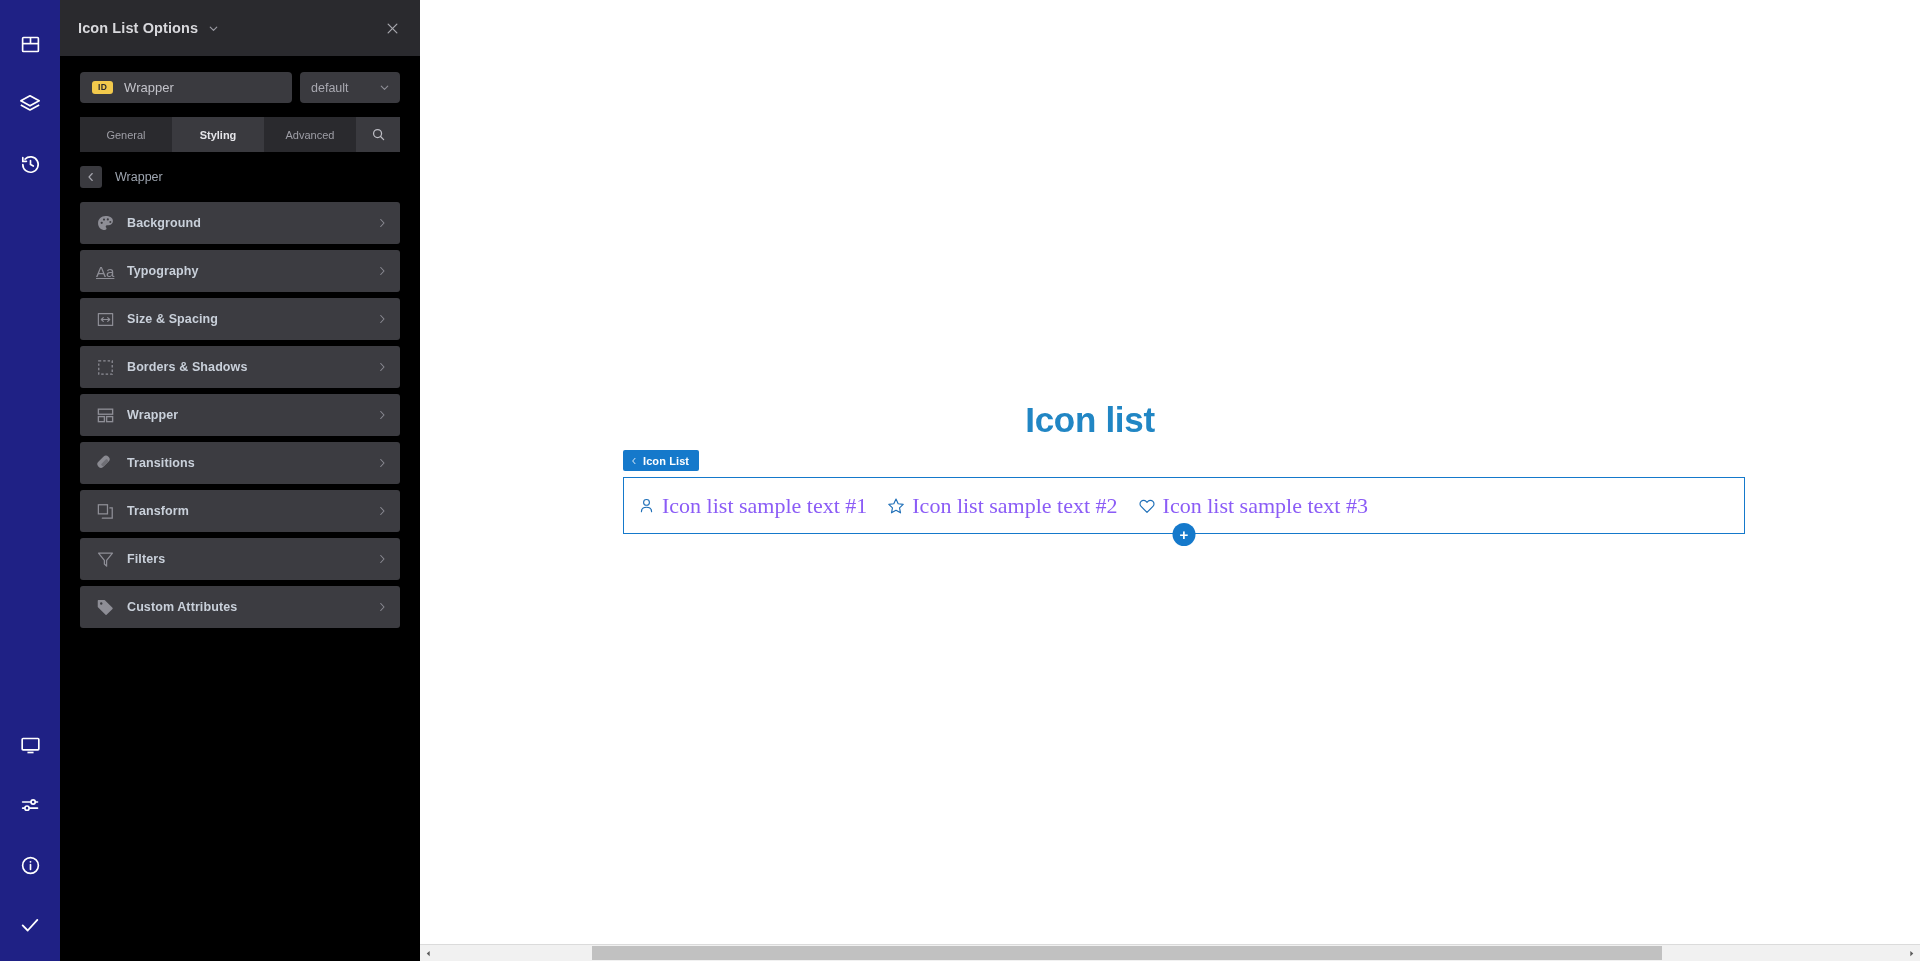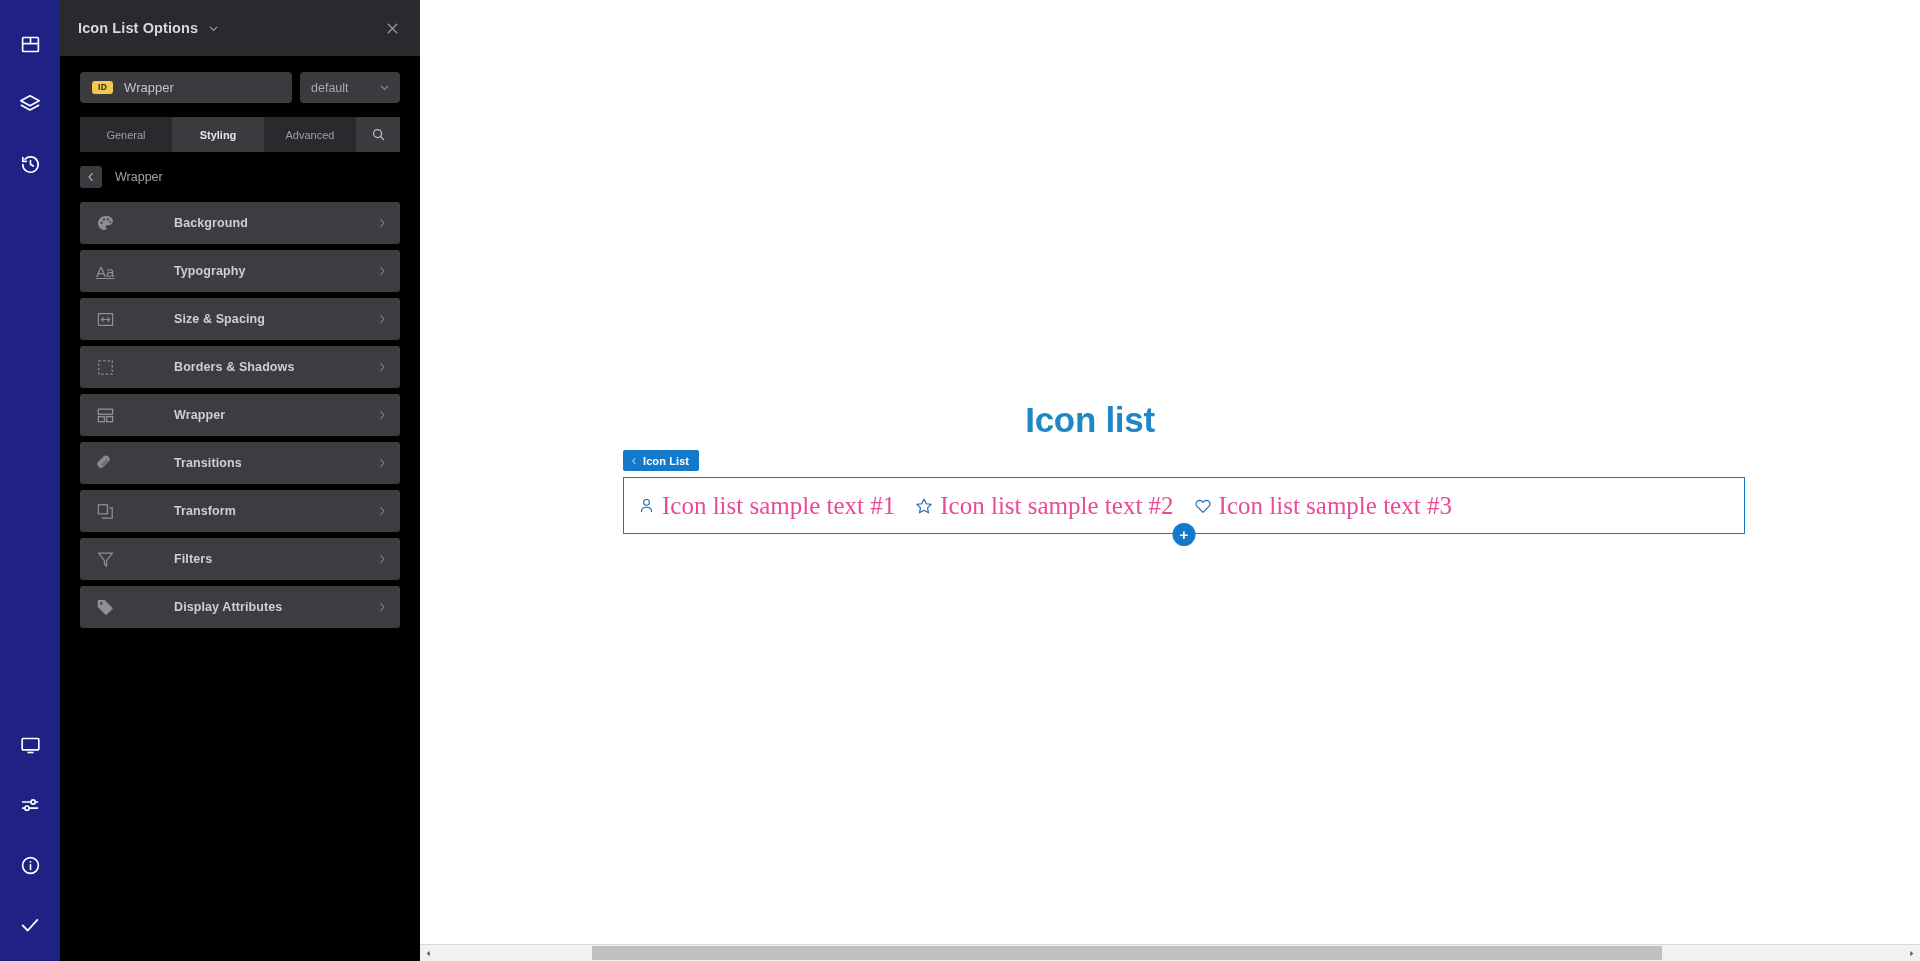--- a/index.html
+++ b/index.html
@@ -113,21 +113,21 @@
   .breadcrumb-label {
     margin-left: 13px; font-size: 12.5px; color: #9EA5B0;
   }
 
   
   .section-list { padding: 4px 20px 0 20px; }
   .section-item {
     height: 42px; margin-bottom: 6px;
     background: #3C3C41; border-radius: 3px;
     display: flex; align-items: center;
-    padding: 0 12px 0 16px; cursor: pointer; gap: 47px;
+    padding: 0 12px 0 16px; cursor: pointer;
   }
   .section-icon {
     width: 26px; flex: 0 0 26px;
     display: flex; align-items: flex-end; justify-content: flex-start;
     color: #8E8E96;
     text-decoration: underline;
   }
   .section-icon .aa-glyph {
     font-size: 15px; color: #8E8E96; font-family: "Liberation Sans", sans-serif;
   }
@@ -174,21 +174,21 @@
     padding-left: 14px;
   }
   .icon-list-row { display: flex; align-items: center; }
   .icon-list-item { display: flex; align-items: center; margin-right: 20px; }
   .icon-list-item .ili-icon {
     color: #1E6FB8; display: flex; align-items: center;
     margin-right: 7px;
   }
   .icon-list-item .ili-text {
     font-family: "Liberation Serif", serif;
-    font-size: 25px; color: #ec4899;
+    font-size: 22px; color: #8b5cf6;
   }
   .add-fab {
     position: absolute; left: 50%; top: 46px;
     transform: translateX(-50%);
     width: 23px; height: 23px; border-radius: 50%;
     background: #1579CB; color: #ffffff;
     display: flex; align-items: center; justify-content: center;
     font-size: 15px; line-height: 1; font-weight: bold;
     cursor: pointer;
   }
@@ -455,21 +455,21 @@
         </span>
       </div>
 
       <div class="section-item">
         <span class="section-icon">
           <svg width="19" height="19" viewBox="0 0 24 24" fill="currentColor">
             <path d="M10.6 2.6H3.1a.9.9 0 0 0-.9.9v7.5c0 .25.1.48.27.65l9.6 9.6a.9.9 0 0 0 1.28 0l7.5-7.5a.9.9 0 0 0 0-1.28l-9.6-9.6a.9.9 0 0 0-.65-.27z"></path>
             <circle cx="6.6" cy="6.9" r="1.5" fill="#3C3C41"></circle>
           </svg>
         </span>
-        <span class="section-label">Display Attributes</span>
+        <span class="section-label">Custom Attributes</span>
         <span class="section-chevron">
           <svg width="12" height="12" viewBox="0 0 24 24" fill="none" stroke="currentColor" stroke-width="2.2" stroke-linecap="round" stroke-linejoin="round">
             <polyline points="9.5,5 16,12 9.5,19"></polyline>
           </svg>
         </span>
       </div>
 
     </div>
   </div>
 

